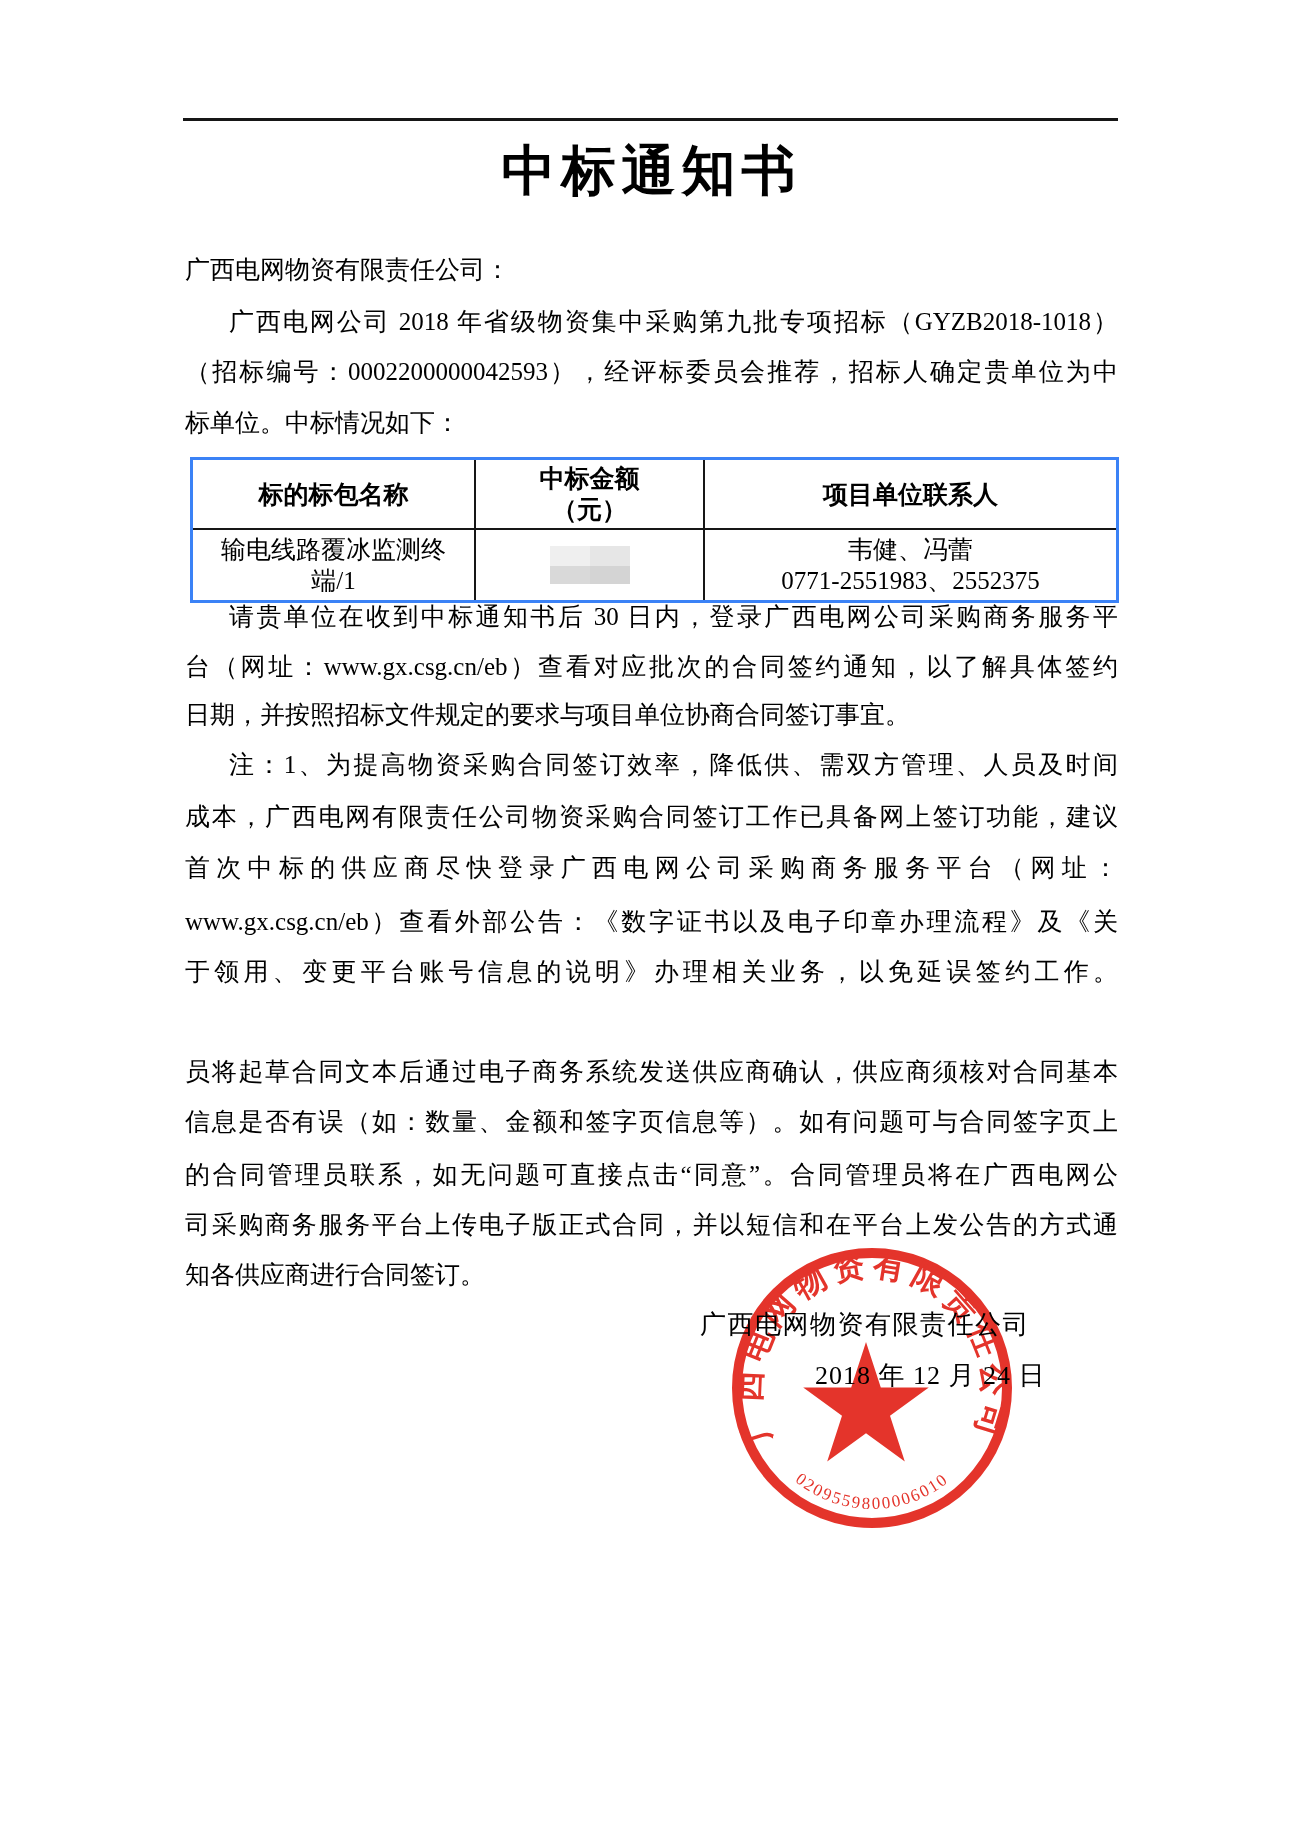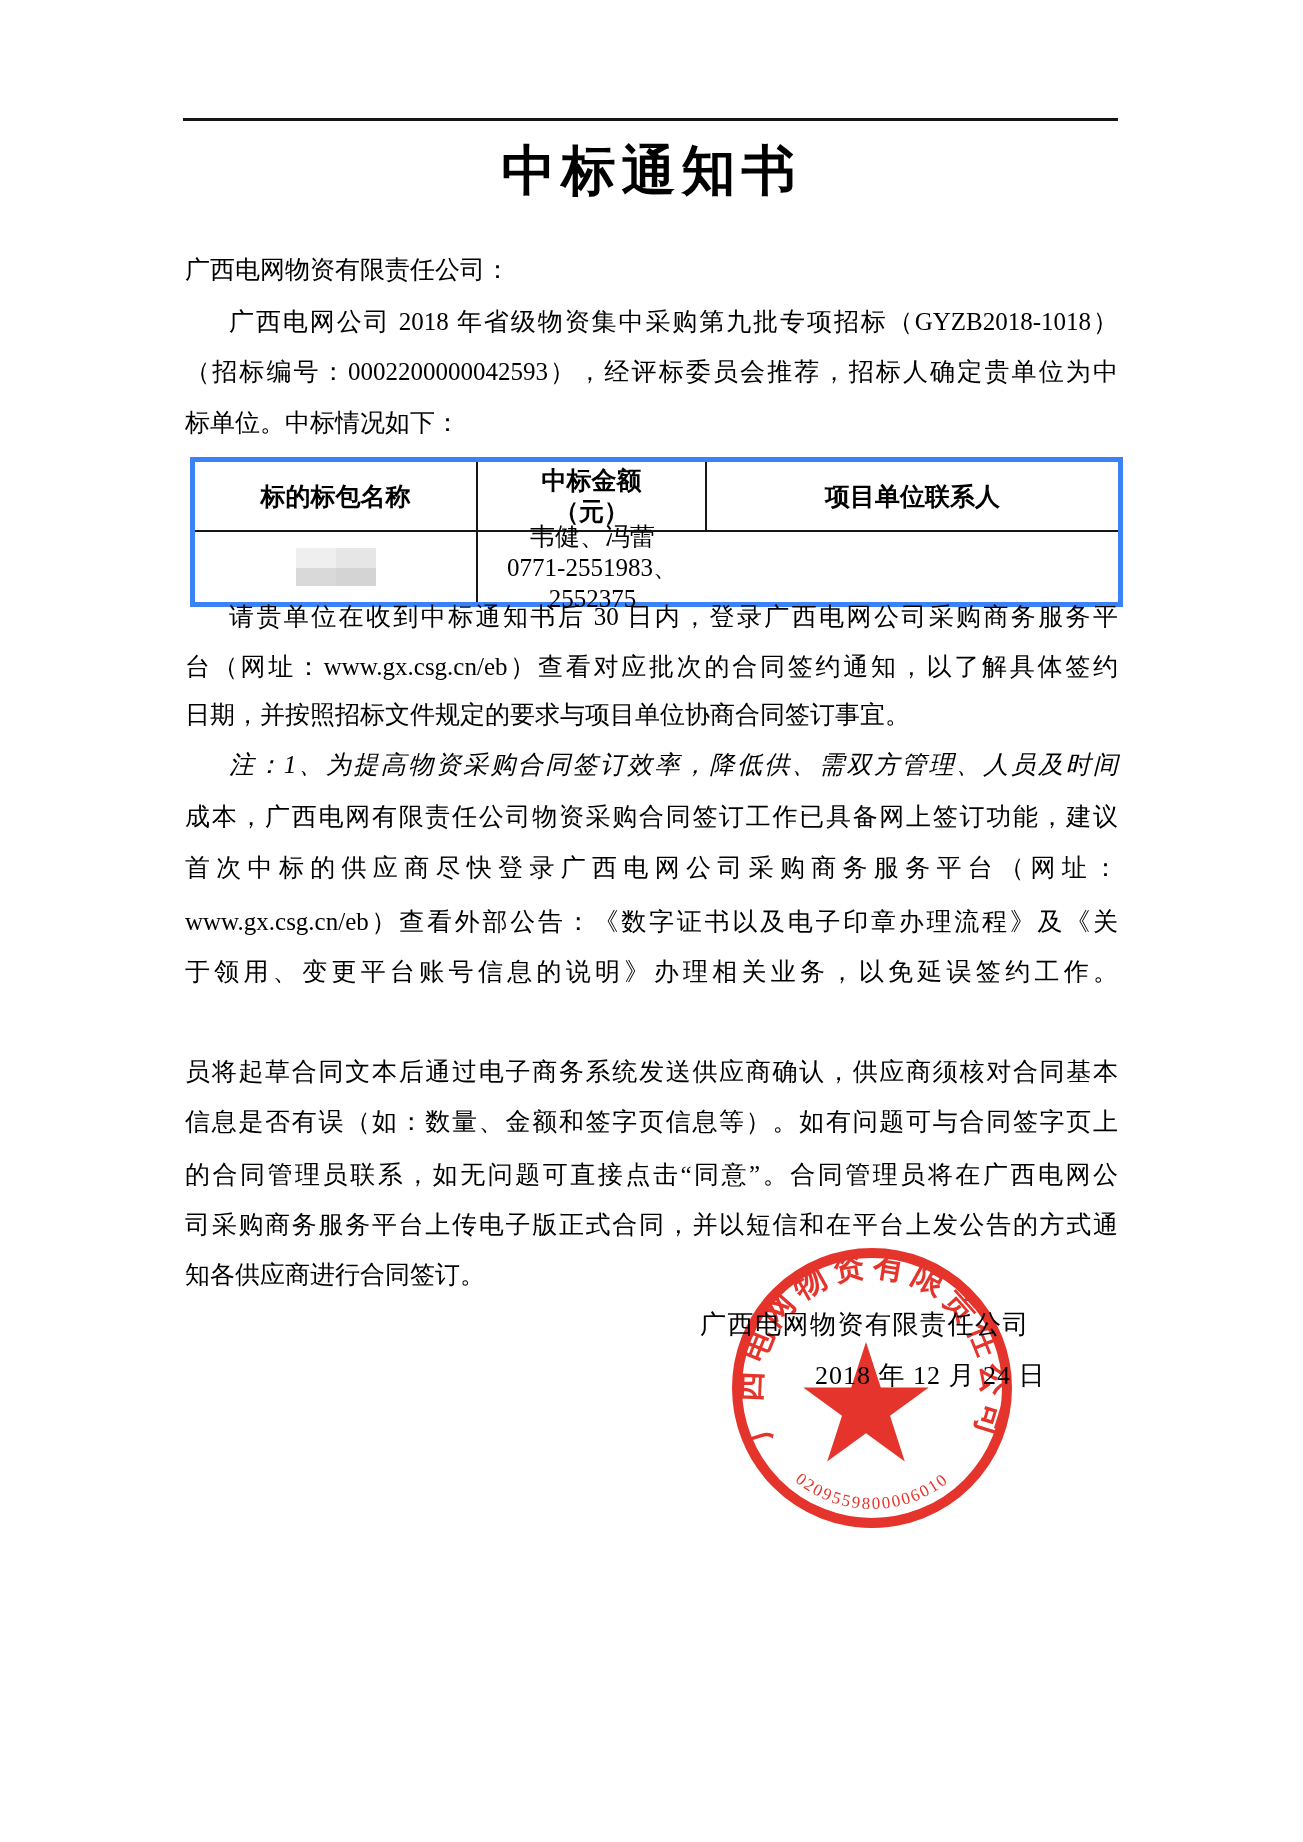--- a/index.html
+++ b/index.html
@@ -17,21 +17,21 @@
   .ln {
     position:absolute; left:185px; width:933px; height:50px; line-height:50px;
     font-size:25px; white-space:normal; box-sizing:border-box;
   }
   .just { text-align:justify; text-align-last:justify; }
   .ind { padding-left:44px; }
   
   .tbl {
     position:absolute; left:190px; top:457px;
     display:grid; grid-template-columns:283px 229px 411px; grid-template-rows:70px 70px;
-    border:5px solid #3b82f6;
+    border:3px solid #3b82f6;
   }
   .cell {
     border-right:2px solid #161616; border-bottom:2px solid #161616;
     display:flex; flex-direction:column; align-items:center; justify-content:center;
     font-size:25px; line-height:31px; text-align:center;
   }
   .cell.cr { border-right:none; }
   .cell.cb { border-bottom:none; }
   .hdr { font-weight:bold; }
   .blur { width:80px; height:38px; display:grid; grid-template-columns:40px 40px; grid-template-rows:20px 18px; }
@@ -70,38 +70,42 @@
       <span>标的标包名称</span>
     </div>
     <div class="cell hdr">
       <span>中标金额</span>
       <span>（元）</span>
     </div>
     <div class="cell hdr cr">
       <span>项目单位联系人</span>
     </div>
     <div class="cell cb">
+      <span>输电线路覆冰监测终</span>
+      <span>端/1</span>
+    </div>
+    <div class="cell cb">
       <div class="blur">
         <div class="b1"></div>
           <div class="b2"></div>
         <div class="b3"></div>
           <div class="b4"></div>
       </div>
     </div>
     <div class="cell cb cr">
       <span>韦健、冯蕾</span>
       <span>0771-2551983、2552375</span>
     </div>
   </div>
 
   <div class="ln just ind" style="top:592px;">请贵单位在收到中标通知书后 30 日内，登录广西电网公司采购商务服务平</div>
   <div class="ln just" style="top:642px;">台（网址：www.gx.csg.cn/eb）查看对应批次的合同签约通知，以了解具体签约</div>
   <div class="ln" style="top:690px;">日期，并按照招标文件规定的要求与项目单位协商合同签订事宜。</div>
 
-  <div class="ln just ind" style="top:740px;font-style:italic;">注：1、为提高物资采购合同签订效率，降低供、需双方管理、人员及时间</div>
+  <div class="ln just ind" style="top:740px;">注：1、为提高物资采购合同签订效率，降低供、需双方管理、人员及时间</div>
   <div class="ln just" style="top:792px;">成本，广西电网有限责任公司物资采购合同签订工作已具备网上签订功能，建议</div>
   <div class="ln just" style="top:843px;">首次中标的供应商尽快登录广西电网公司采购商务服务平台（网址：</div>
   <div class="ln just" style="top:897px;">www.gx.csg.cn/eb）查看外部公告：《数字证书以及电子印章办理流程》及《关</div>
   <div class="ln just" style="top:947px;">于领用、变更平台账号信息的说明》办理相关业务，以免延误签约工作。</div>
 
   <div class="ln just" style="top:1097px;">信息是否有误（如：数量、金额和签字页信息等）。如有问题可与合同签字页上</div>
   <div class="ln just" style="top:1047px;">员将起草合同文本后通过电子商务系统发送供应商确认，供应商须核对合同基本</div>
   <div class="ln just" style="top:1150px;">的合同管理员联系，如无问题可直接点击“同意”。合同管理员将在广西电网公</div>
   <div class="ln just" style="top:1200px;">司采购商务服务平台上传电子版正式合同，并以短信和在平台上发公告的方式通</div>
   <div class="ln" style="top:1250px;">知各供应商进行合同签订。</div>

